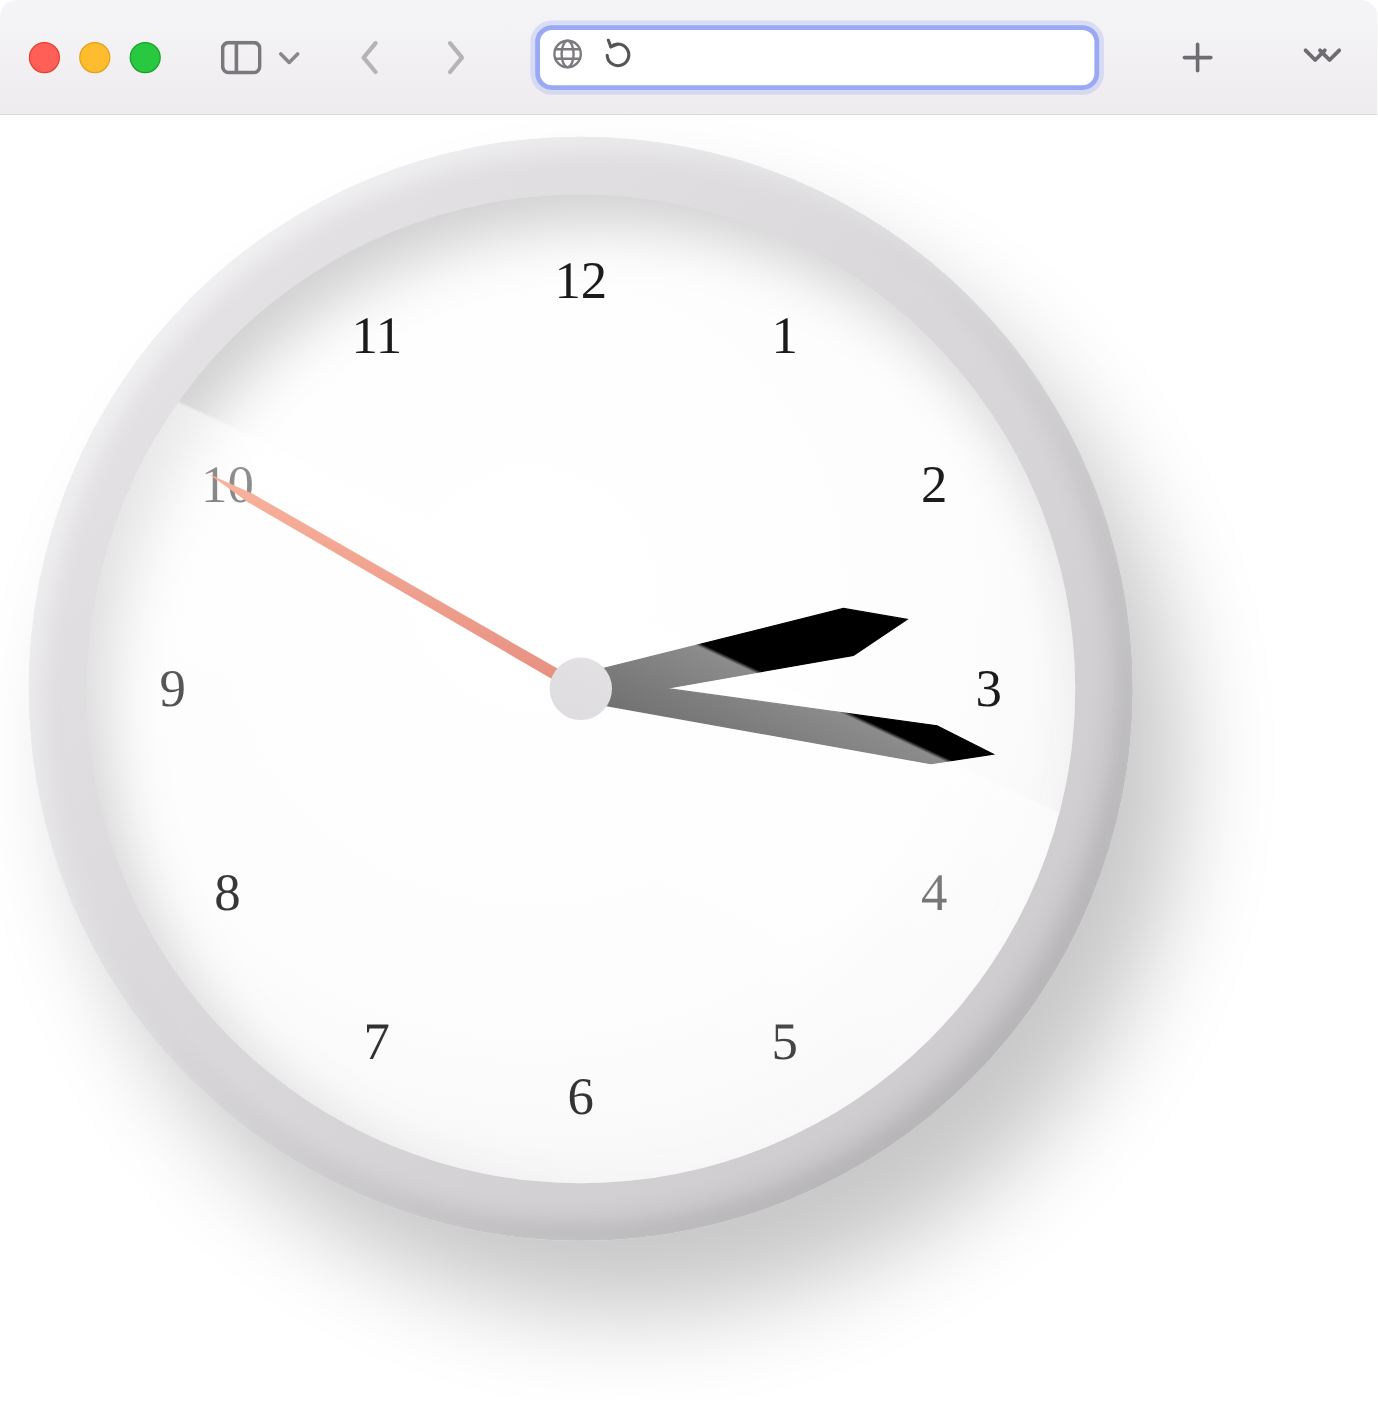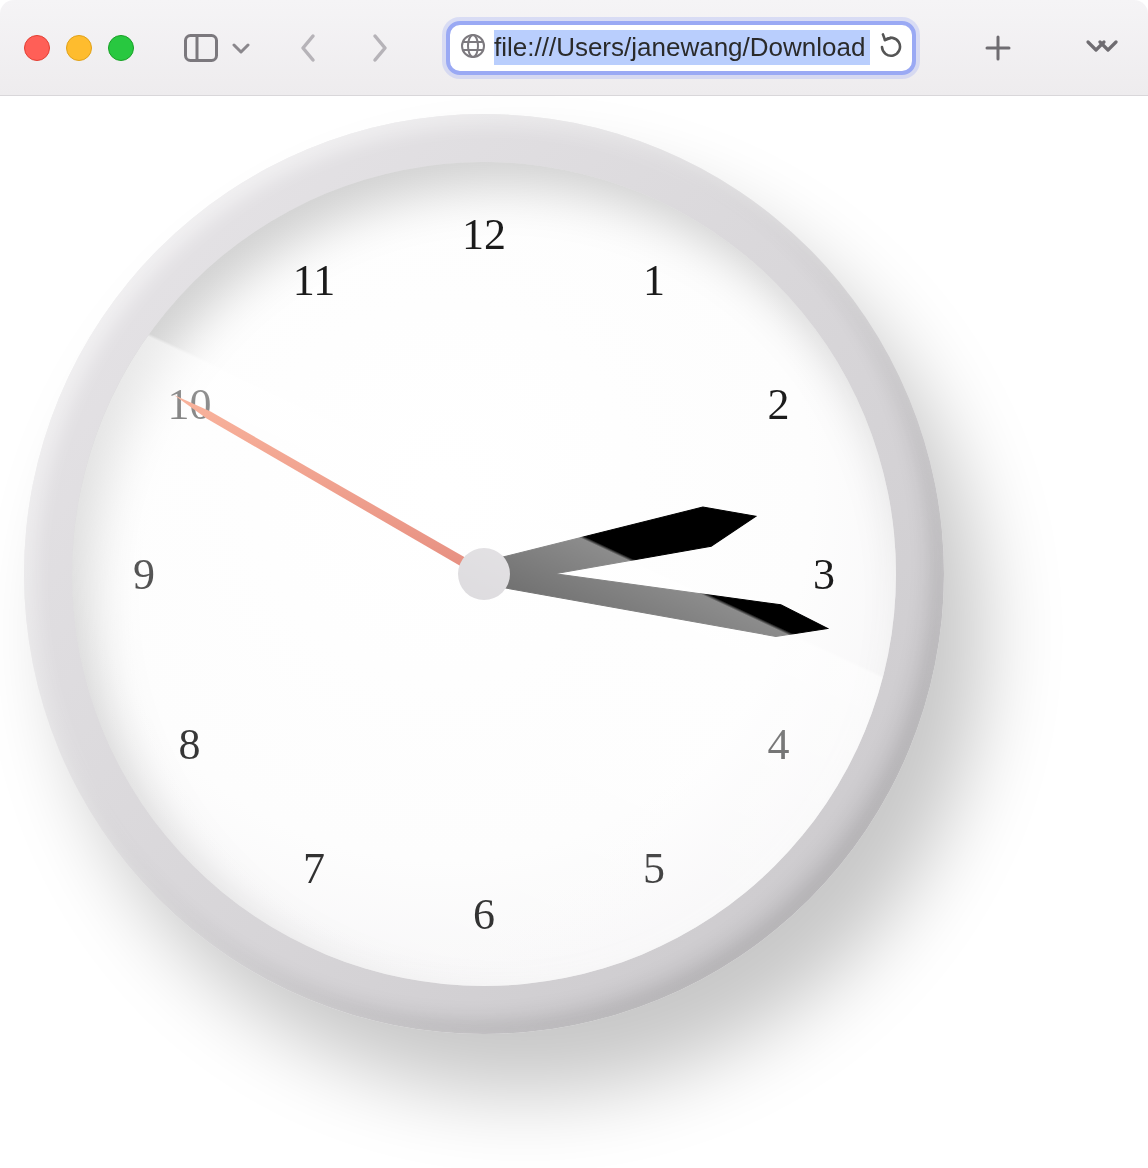--- a/index.html
+++ b/index.html
@@ -231,21 +231,20 @@
 
   <div class="url-bar">
     <span class="globe">
       <svg width="26" height="26" viewBox="0 0 26 26">
         <circle cx="13" cy="13" r="11" fill="none" stroke="#7d7a7f" stroke-width="2"></circle>
         <ellipse cx="13" cy="13" rx="5" ry="11" fill="none" stroke="#7d7a7f" stroke-width="2"></ellipse>
         <line x1="2" y1="9" x2="24" y2="9" stroke="#7d7a7f" stroke-width="2"></line>
         <line x1="2" y1="17" x2="24" y2="17" stroke="#7d7a7f" stroke-width="2"></line>
       </svg>
     </span>
-    <span class="url-text">file:///Users/janewang/Download</span>
     <span class="reload">
       <svg width="24" height="26" viewBox="0 0 24 26">
         <path d="M4 14a9 9 0 1 0 3-7" fill="none" stroke="#555" stroke-width="2.6" stroke-linecap="round"></path>
         <polyline points="7,1 7,7 13,7" fill="none" stroke="#555" stroke-width="2.6" stroke-linecap="round" stroke-linejoin="round" transform="rotate(-20 7 7)"></polyline>
       </svg>
     </span>
   </div>
 
   <div class="right-tools">
     <span class="toolbar-icon-button">

